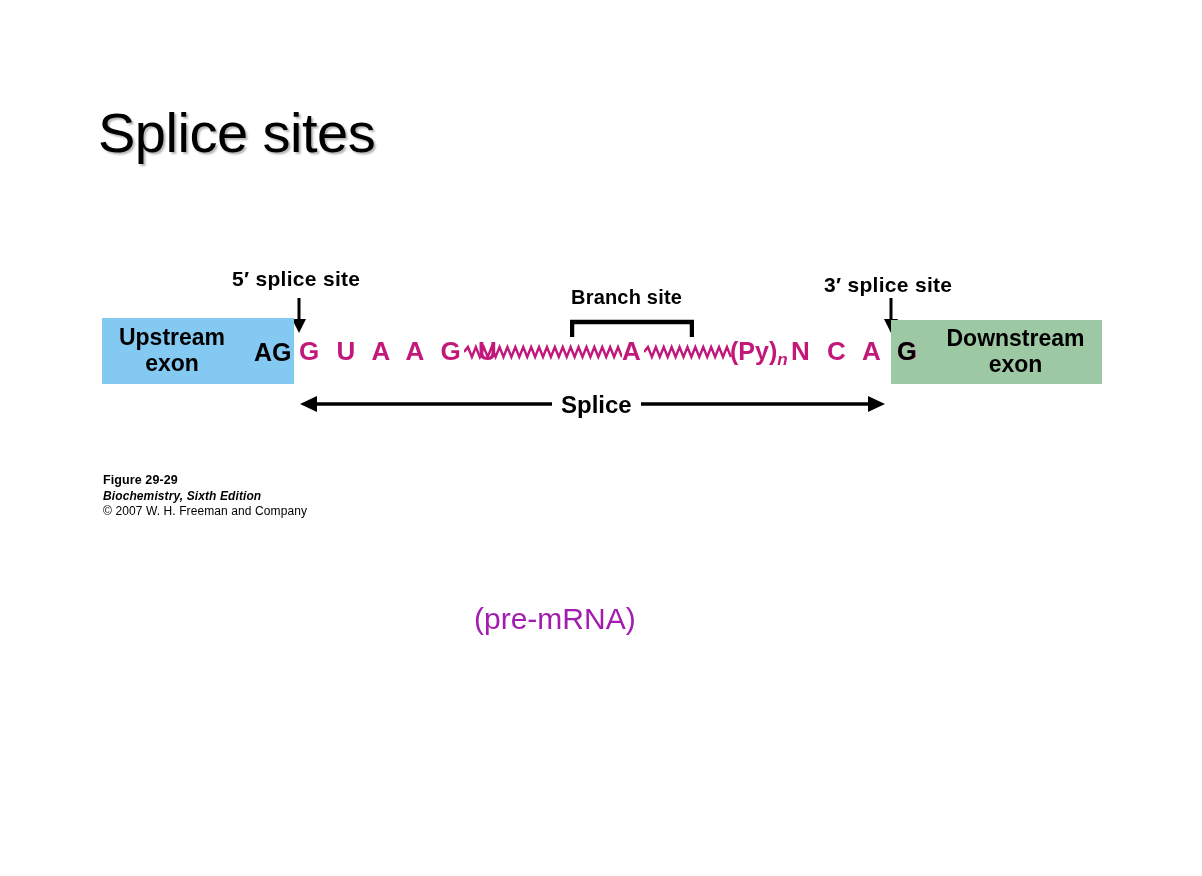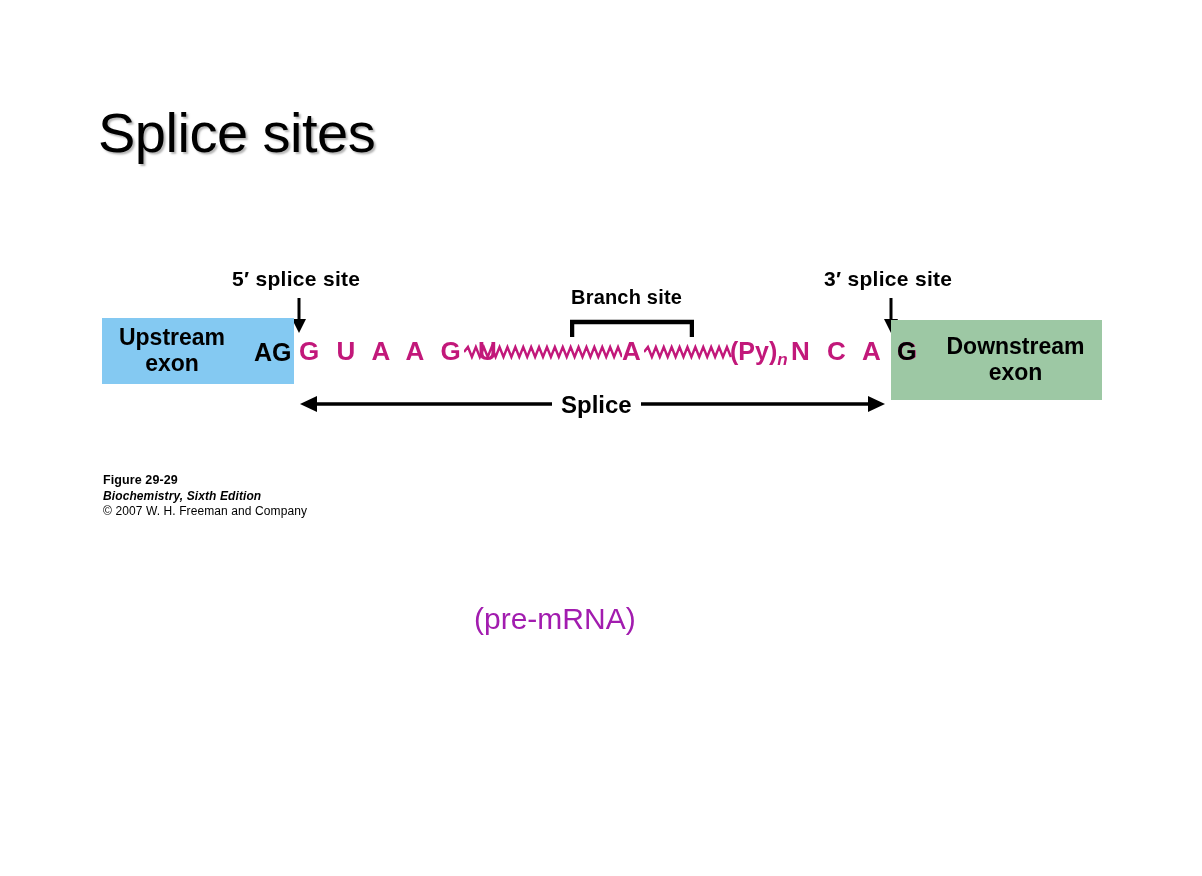--- a/index.html
+++ b/index.html
@@ -50,21 +50,21 @@
   }
 
   #label-5prime {
     left: 232px;
     top: 267px;
     font-size: 21px;
     letter-spacing: 0.3px;
   }
   #label-3prime {
     left: 824px;
-    top: 267px;
+    top: 273px;
     font-size: 21px;
     letter-spacing: 0.3px;
   }
   #label-branch {
     left: 571px;
     top: 286px;
     font-size: 20px;
     letter-spacing: 0.2px;
   }
 
@@ -95,21 +95,21 @@
     width: 192px;
     height: 66px;
     background: #84c9f2;
     padding-right: 52px;
     box-sizing: border-box;
   }
   #downstream-exon {
     left: 891px;
     top: 320px;
     width: 211px;
-    height: 80px;
+    height: 64px;
     background: #9dc8a4;
     padding-left: 38px;
     box-sizing: border-box;
   }
 
   
   .seq {
     position: absolute;
     font-weight: bold;
     white-space: nowrap;

